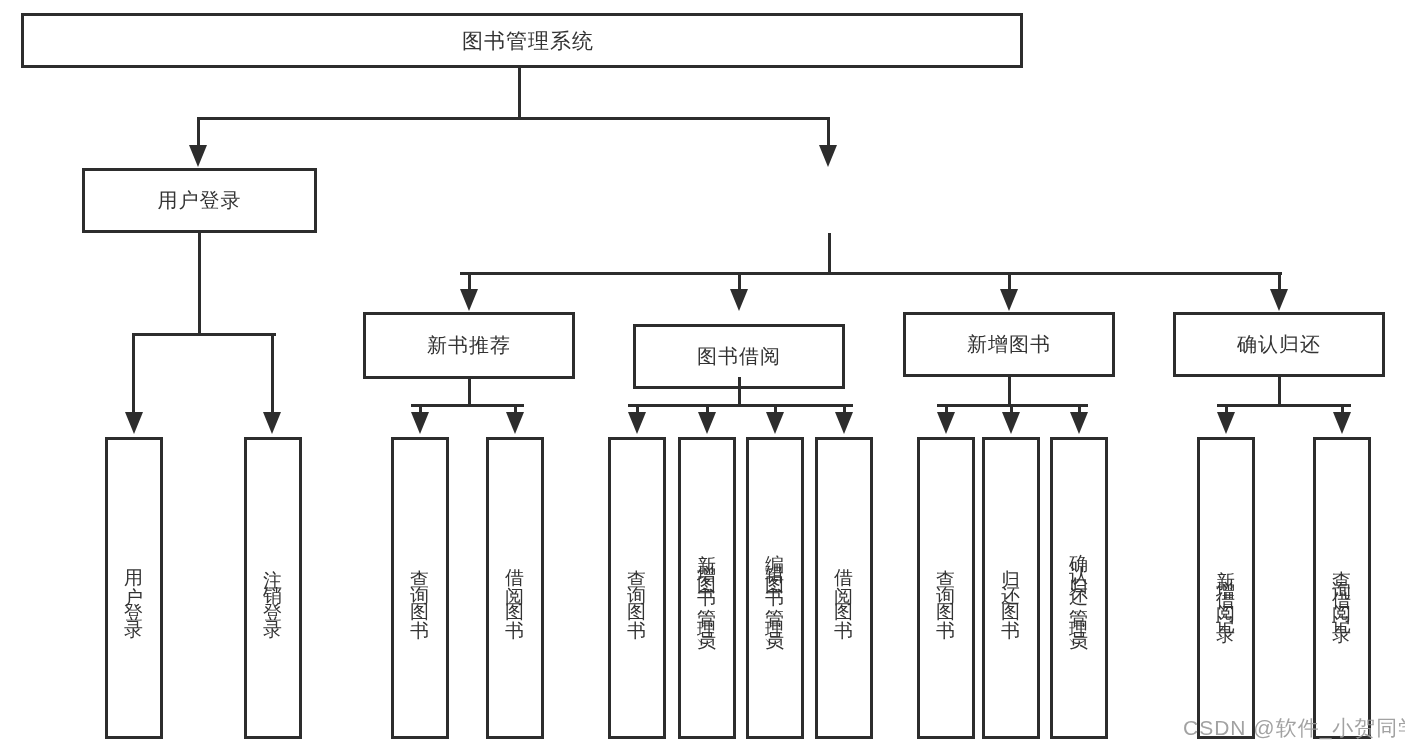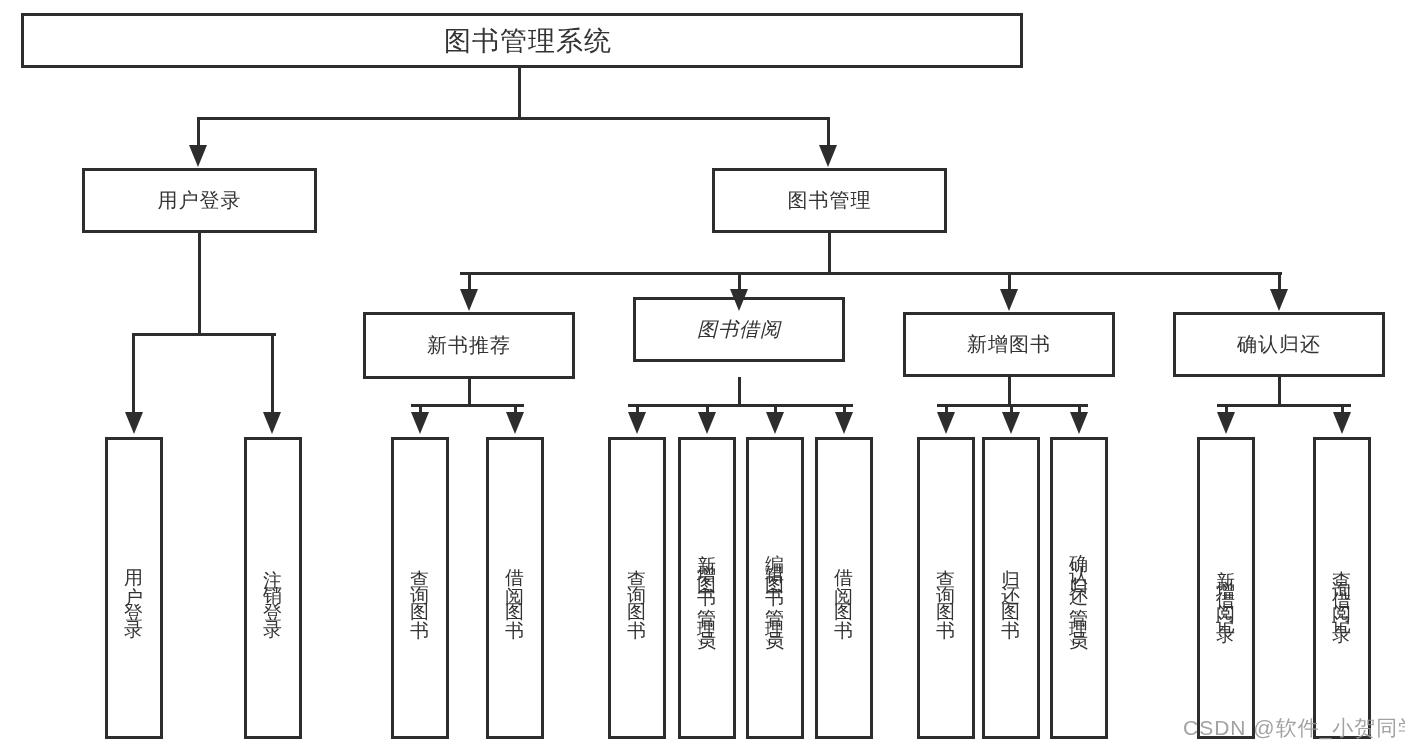--- a/index.html
+++ b/index.html
@@ -5,21 +5,21 @@
   html,body{margin:0;padding:0;background:#fff;}
   #stage{
     position:relative;width:1405px;height:747px;background:#fff;overflow:hidden;
     font-family:"Liberation Sans","DejaVu Sans",sans-serif;color:#333;
   }
   .box{
     position:absolute;background:#fff;border:3px solid #2d2d2d;box-sizing:border-box;
     display:flex;align-items:center;justify-content:center;
     font-size:20px;color:#333;letter-spacing:1px;white-space:nowrap;
   }
-  .root{font-size:27px;padding-left:12px;}
+  .root{font-size:21px;padding-left:12px;}
   .leaf{
     position:absolute;background:#fff;border:3px solid #2d2d2d;box-sizing:border-box;
     display:flex;align-items:center;justify-content:center;
     width:58px;top:437px;height:302px;font-size:19px;color:#333;
   }
   .leaf span{writing-mode:vertical-rl;text-orientation:mixed;letter-spacing:17px;line-height:1;}
   .leaf.long span{letter-spacing:11px;}
   .vl{position:absolute;width:3px;background:#2d2d2d;}
   .hl{position:absolute;height:3px;background:#2d2d2d;}
   .arr{
@@ -33,24 +33,23 @@
   }
 </style>
 </head>
 <body>
 
 <div id="stage">
 
   <div class="box root" style="left:21px;top:13px;width:1002px;height:55px;">图书管理系统</div>
 
   <div class="box" style="left:82px;top:168px;width:235px;height:65px;">用户登录</div>
-  <div class="box" style="left:712px;top:168px;width:235px;height:65px;">图书管理</div>
 
   <div class="box" style="left:363px;top:312px;width:212px;height:67px;">新书推荐</div>
-  <div class="box" style="left:633px;top:297px;width:212px;height:65px;font-style:italic;">图书借阅</div>
+  <div class="box" style="left:633px;top:324px;width:212px;height:65px;">图书借阅</div>
   <div class="box" style="left:903px;top:312px;width:212px;height:65px;">新增图书</div>
   <div class="box" style="left:1173px;top:312px;width:212px;height:65px;">确认归还</div>
 
   <div class="leaf" style="left:105px;">
       <span>用户登录</span>
     </div>
   <div class="leaf" style="left:244px;">
       <span>注销登录</span>
     </div>
 

